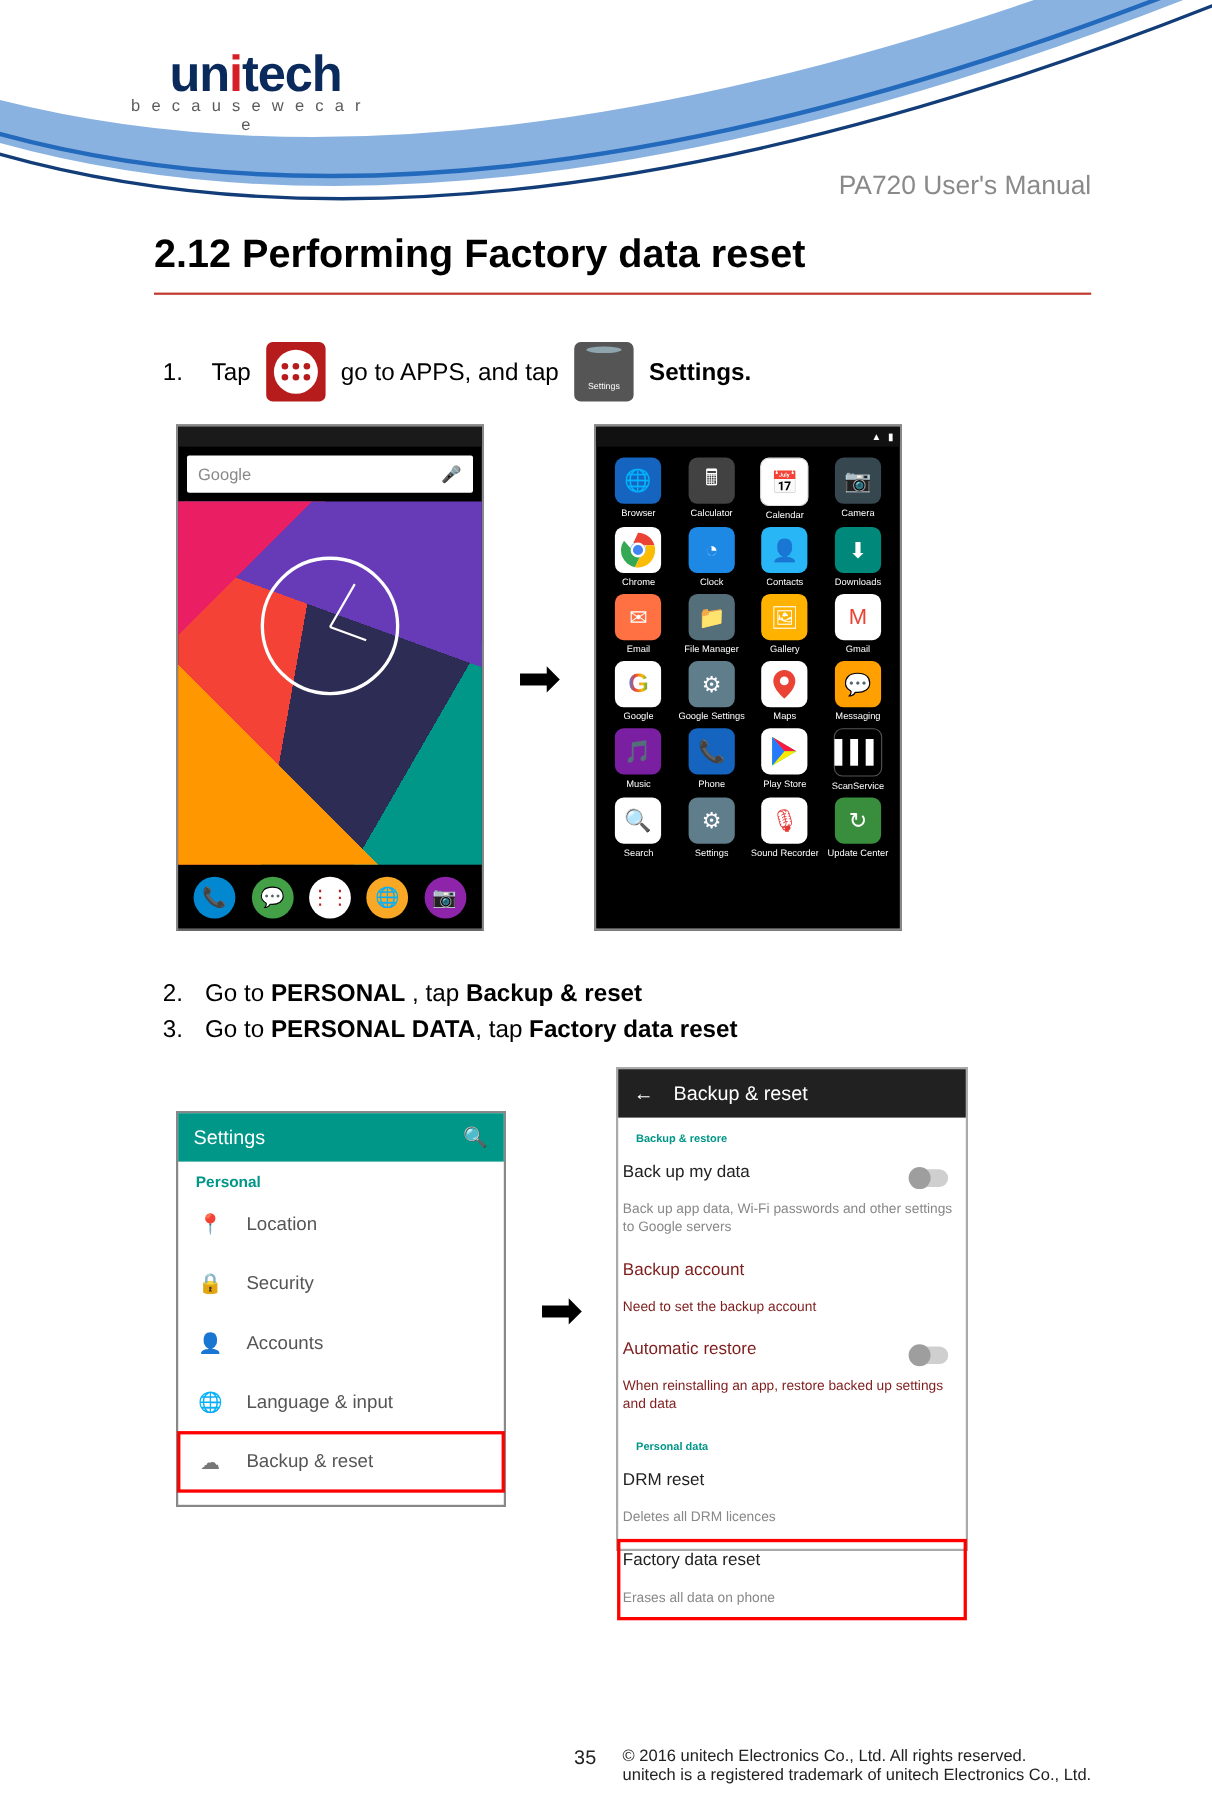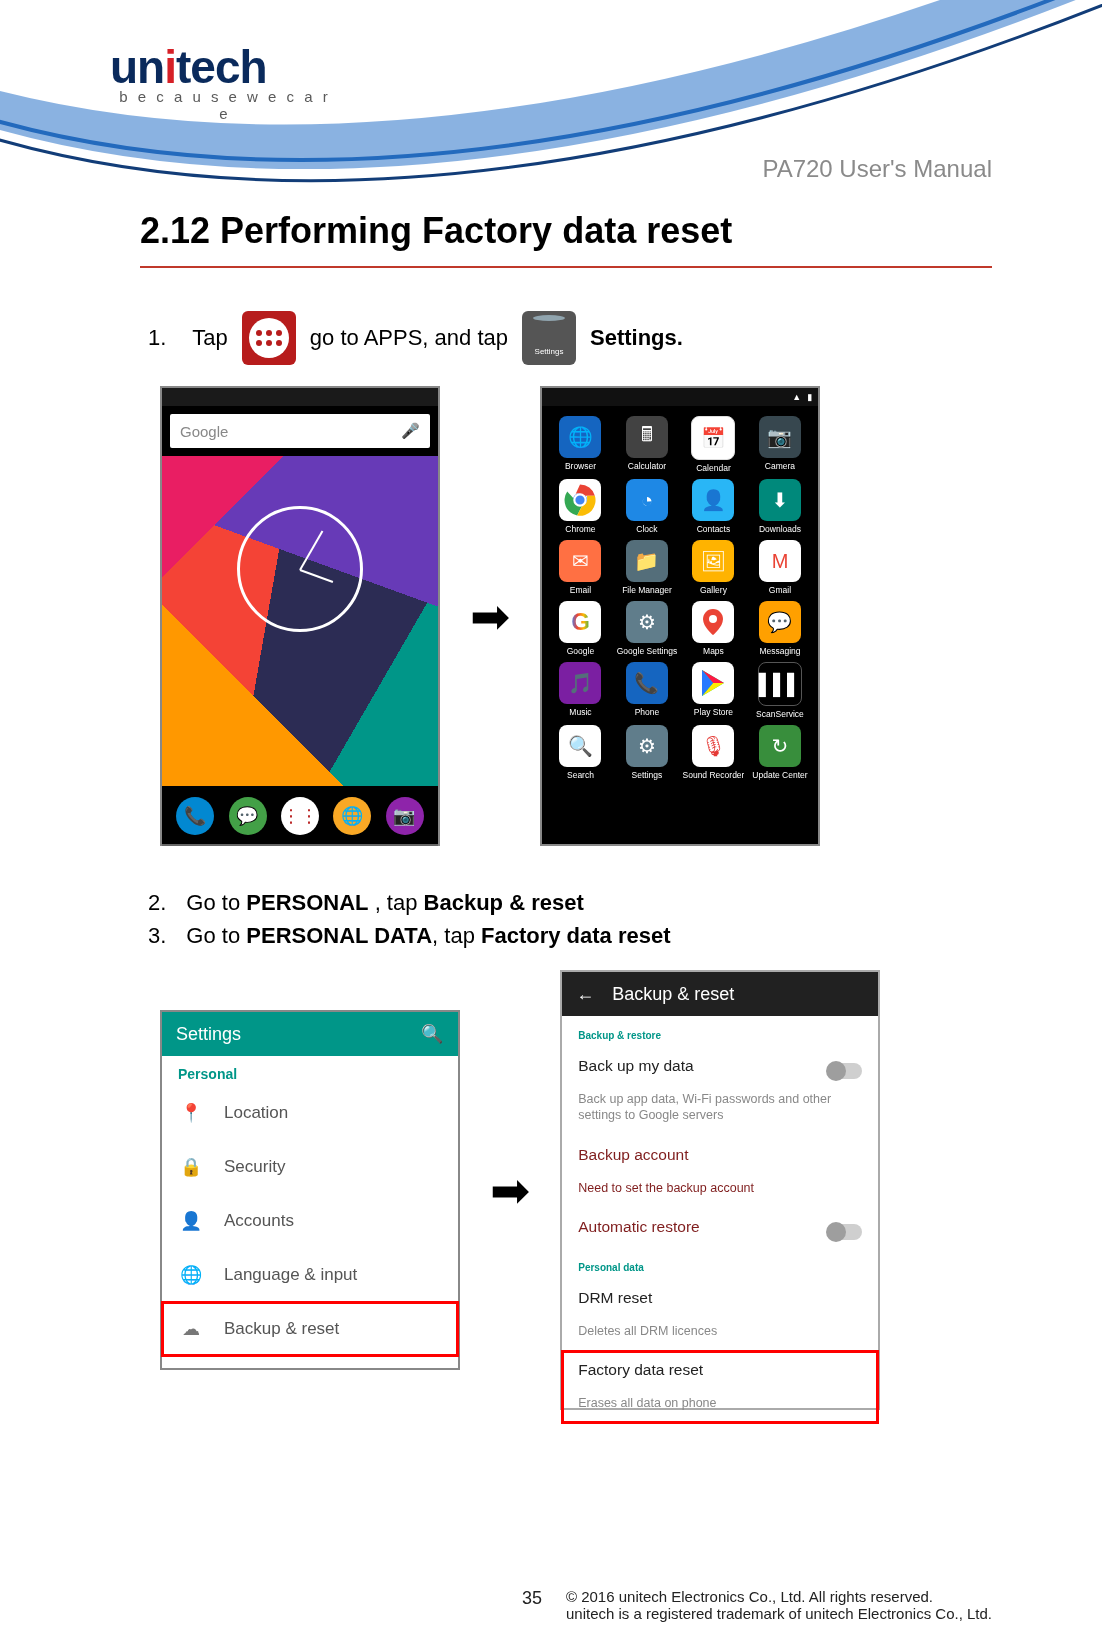--- a/index.html
+++ b/index.html
@@ -22,20 +22,21 @@
   .logo {
     position: absolute;
     top: 40px; left: 110px;
     width: 230px;
   }
   .logo-main {
     font-size: 46px;
     font-weight: bold;
     color: #0a2a5c;
     letter-spacing: -1px;
+    margin-left: 44px;
   }
   .logo-main .i-dot { color: #d62027; }
   .logo-tag {
     font-size: 15px;
     color: #5a5a5a;
     letter-spacing: 3px;
     text-align: center;
     margin-top: -6px;
   }
   .manual-title {
@@ -185,21 +186,21 @@
   
   .p3-bar{height:44px;background:#009688;color:#fff;display:flex;align-items:center;justify-content:space-between;padding:0 14px;font-size:18px;}
   .p3-sect{color:#009688;font-size:14px;font-weight:bold;padding:10px 16px 4px;}
   .p3-item{display:flex;align-items:center;gap:22px;padding:16px 18px;font-size:17px;color:#555;}
   .p3-item.hl{outline:3px solid #ff0000;outline-offset:-2px;}
   .p3-ico{width:22px;text-align:center;color:#777;font-size:18px;}
 
   
   .p4-bar{height:44px;background:#212121;color:#fff;display:flex;align-items:center;gap:18px;padding:0 14px;font-size:18px;}
   .p4-sect{color:#009688;font-size:10px;font-weight:bold;padding:14px 16px 6px;}
-  .p4-item{padding:10px 16px 12px;position:relative;}
+  .p4-item{padding:10px 4px 12px;position:relative;}
   .p4-item.dim .p4-t,.p4-item.dim .p4-s{color:#7f1d1d;}
   .p4-t{font-size:15.5px;color:#222;}
   .p4-s{font-size:12.5px;color:#888;margin-top:16px;line-height:1.3;}
   .p4-toggle{position:absolute;right:16px;top:16px;width:34px;height:16px;background:#cfcfcf;border-radius:10px;}
   .p4-toggle::after{content:"";position:absolute;left:-2px;top:-2px;width:20px;height:20px;background:#9e9e9e;border-radius:50%;}
   .p4-item.hl{outline:3px solid #ff0000;outline-offset:-2px;}
 
   .step-list { margin: 30px 0 10px 8px; font-size:22px; line-height:1.5; }
   .step-list .row { display:flex; gap:20px; }
   .footer {
@@ -465,20 +466,21 @@
         <div class="p4-t">Back up my data</div>
         <div class="p4-s">Back up app data, Wi-Fi passwords and other settings to Google servers</div>
         <div class="p4-toggle"></div>
       </div>
       <div class="p4-item dim">
         <div class="p4-t">Backup account</div>
         <div class="p4-s">Need to set the backup account</div>
       </div>
       <div class="p4-item dim">
         <div class="p4-t">Automatic restore</div>
+        <div class="p4-s">When reinstalling an app, restore backed up settings and data</div>
         <div class="p4-toggle"></div>
       </div>
       <div class="p4-sect">Personal data</div>
       <div class="p4-item">
         <div class="p4-t">DRM reset</div>
         <div class="p4-s">Deletes all DRM licences</div>
       </div>
       <div class="p4-item hl">
         <div class="p4-t">Factory data reset</div>
         <div class="p4-s">Erases all data on phone</div>

